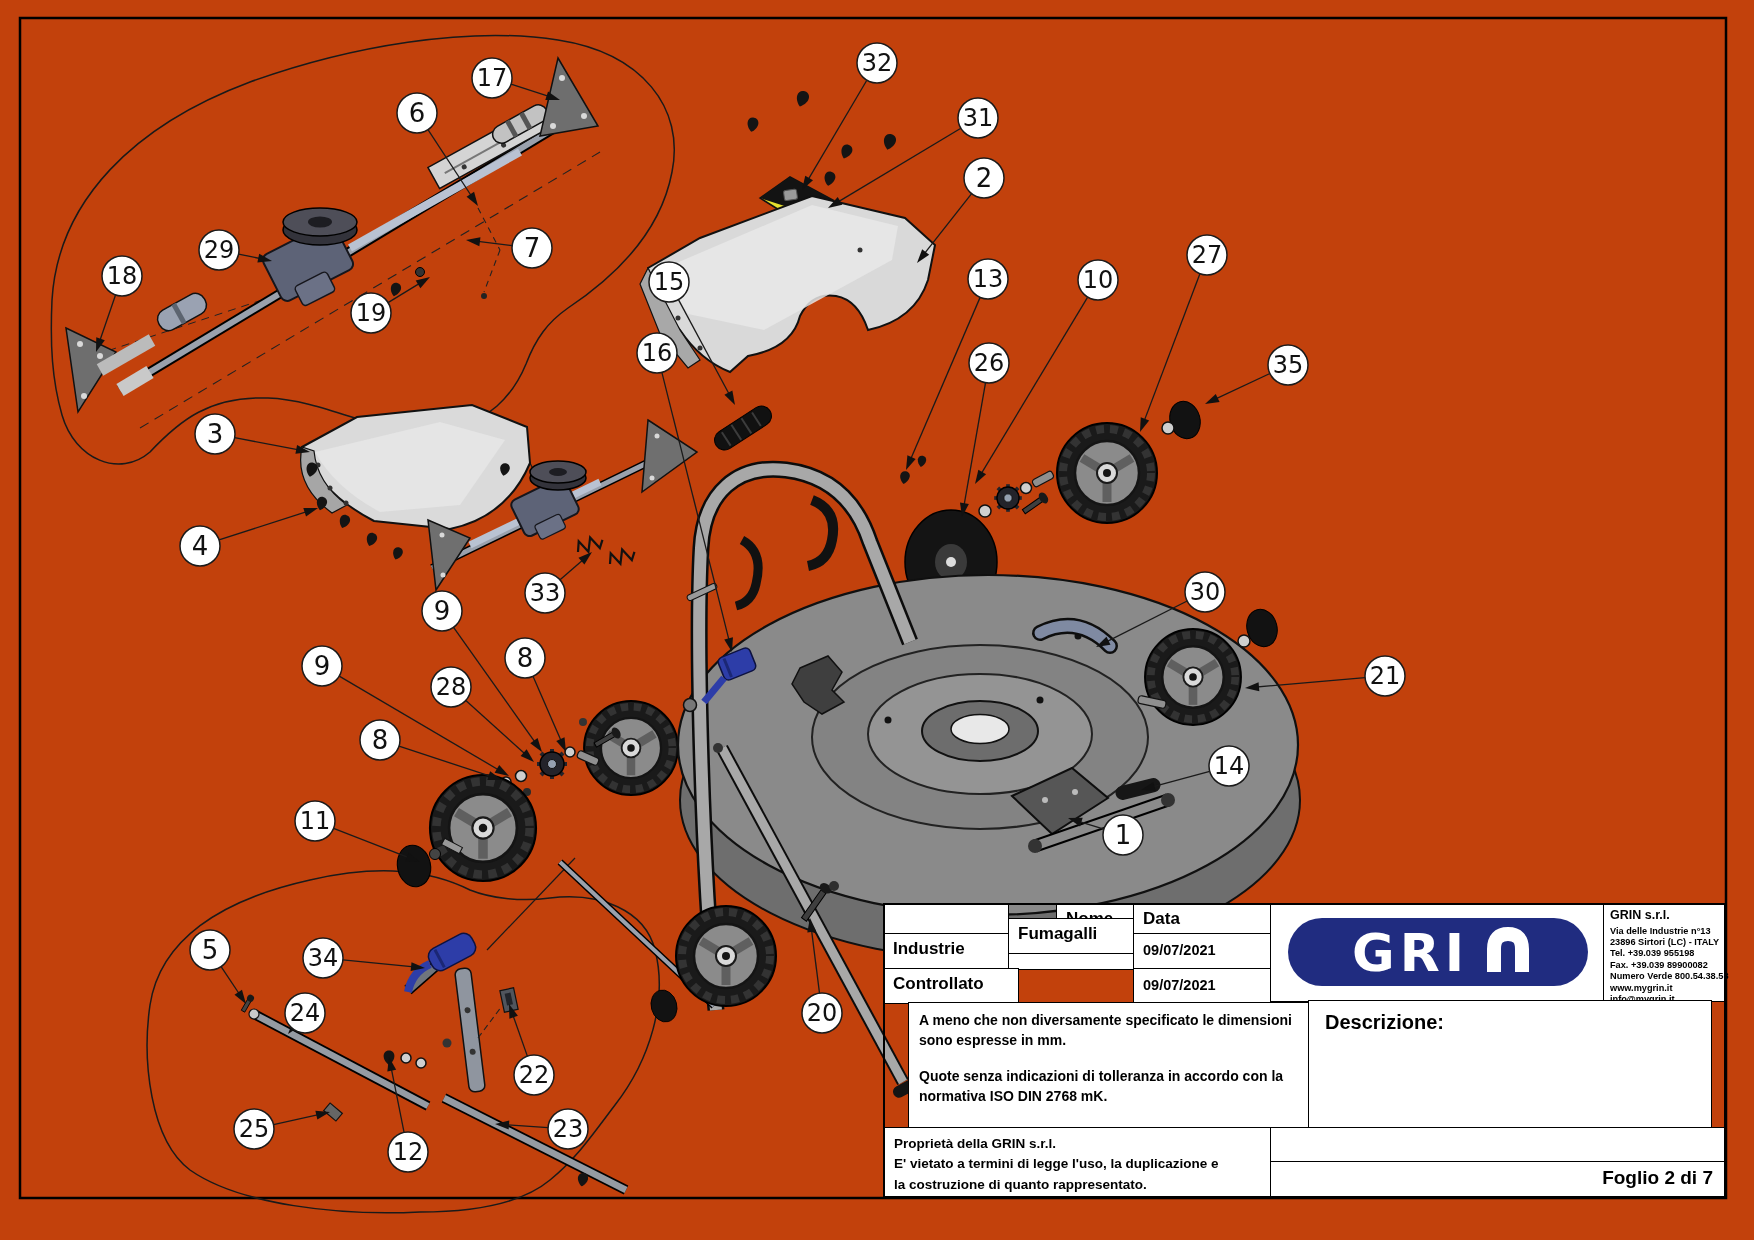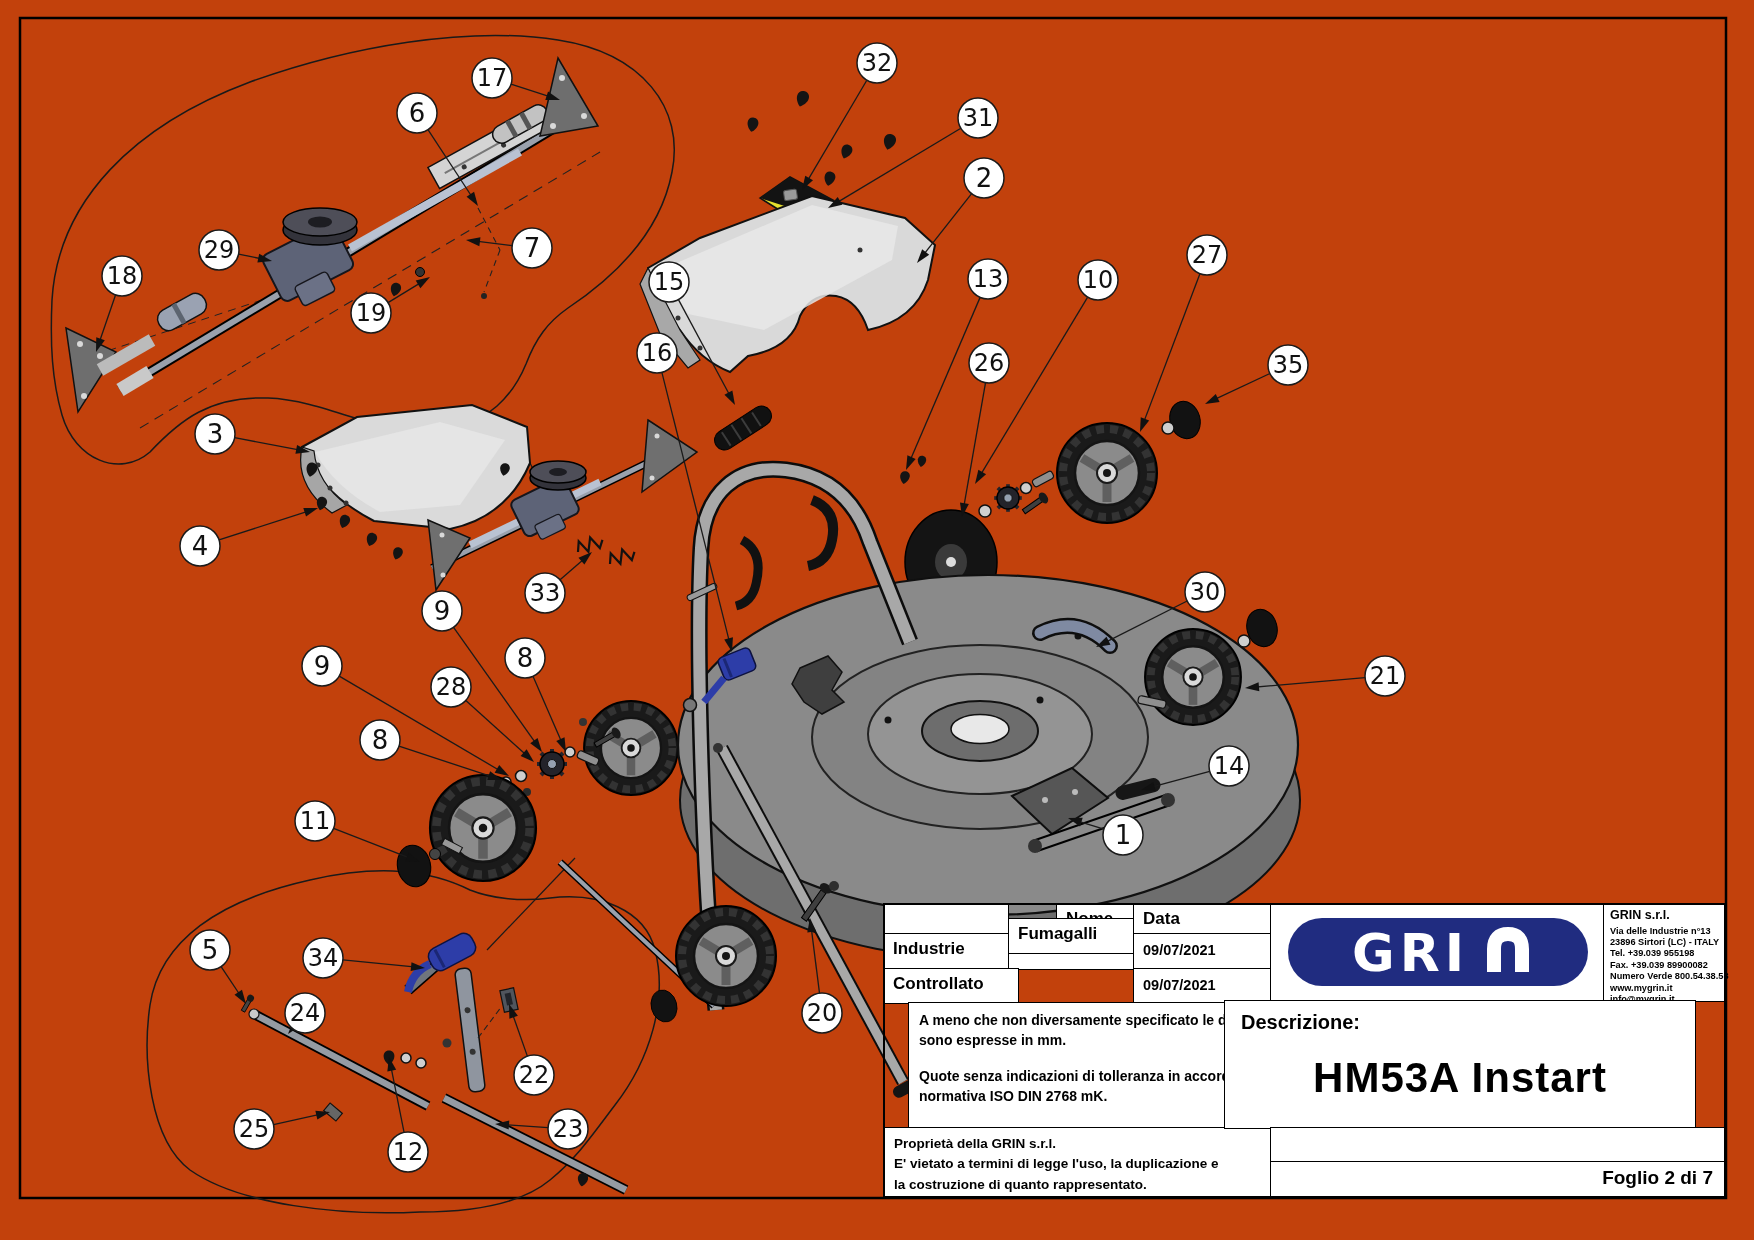--- a/index.html
+++ b/index.html
@@ -626,23 +626,22 @@
     <div>info@mygrin.it</div>
   </div>
   <div class="logo-wrap">
     <svg width="304" height="72" viewBox="0 0 304 72">
       <rect x="2" y="2" width="300" height="68" rx="34" fill="#202c80"></rect>
       <text x="66" y="55" font-size="52" font-weight="bold" letter-spacing="5" fill="#ffffff" font-family="Liberation Sans, sans-serif">GRI</text>
       <path d="M208,56 L208,33 Q208,18 222,18 Q236,18 236,33 L236,56" fill="none" stroke="#ffffff" stroke-width="14"></path>
     </svg>
   </div>
 
-  <div class="cell" style="left:1224px;top:1000px;width:472px;height:129px;">
+  <div class="cell" style="left:1308px;top:1000px;width:404px;height:129px;">
     <div class="desc-label">Descrizione:</div>
-    <div class="desc-main">HM53A Instart</div>
   </div>
   <div class="cell" style="left:1270px;top:1127px;width:456px;height:36px;border-bottom:none;"></div>
   <div class="cell foglio" style="left:1270px;top:1161px;width:456px;height:37px;">Foglio 2 di 7</div>
 
   <div class="tb-outer" style="left:883px;top:903px;width:843px;height:295px;"></div>
 </div>
 
 </div>
 
 </body></html>

